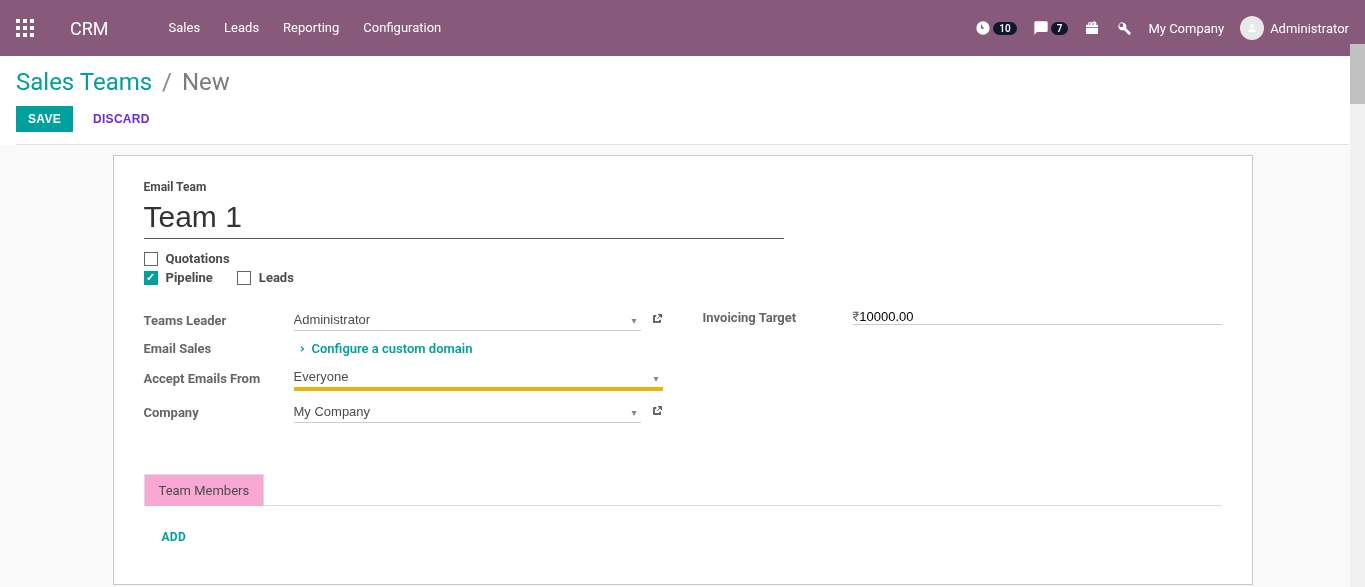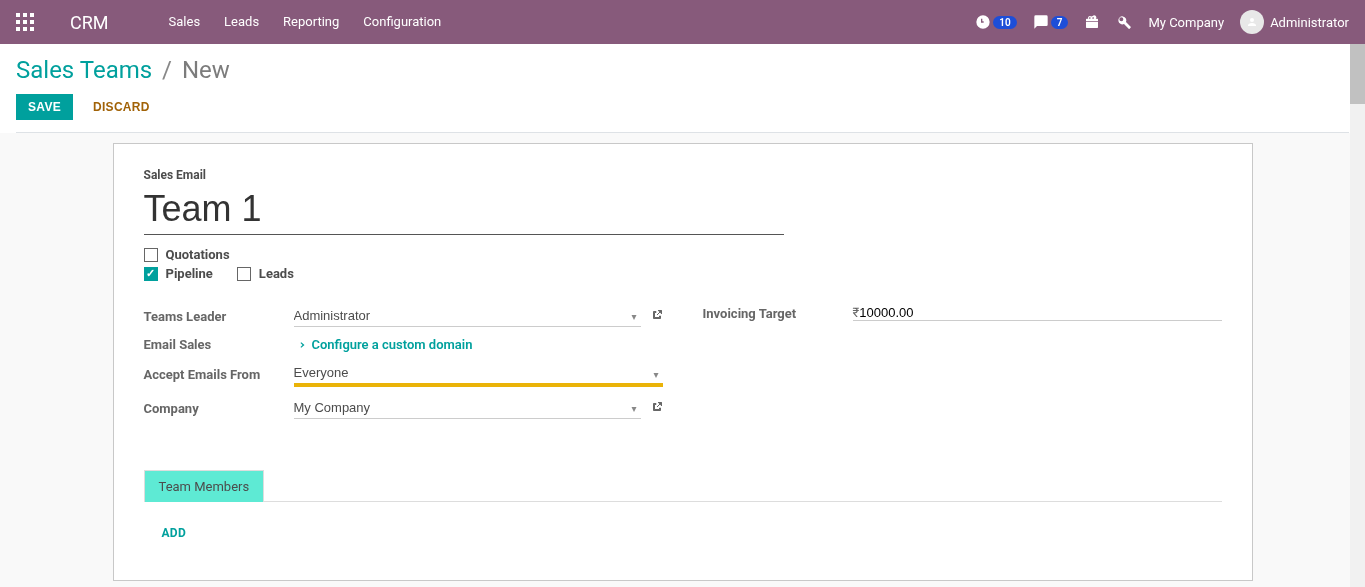--- a/index.html
+++ b/index.html
@@ -1,64 +1,64 @@
 <!DOCTYPE html>
 <html><head>
   <meta charset="utf-8">
   <style>
     * { box-sizing: border-box; margin: 0; padding: 0; }
     body { font-family: -apple-system, BlinkMacSystemFont, "Segoe UI", Roboto, sans-serif; font-size: 13px; color: #4c4c4c; background: #f9f9f9; }
 
     
-    .navbar { display: flex; align-items: center; height: 44px; background: #875a7b; color: #fff; padding: 0 16px; }
+    .navbar { display: flex; align-items: center; height: 56px; background: #875a7b; color: #fff; padding: 0 16px; }
     .navbar-apps-icon { width: 18px; height: 18px; display: grid; grid-template-columns: repeat(3, 4px); grid-template-rows: repeat(3, 4px); gap: 3px; cursor: pointer; margin-right: 36px; }
     .navbar-apps-icon span { background: #fff; width: 4px; height: 4px; }
     .brand { font-size: 18px; font-weight: 400; margin-right: 48px; }
     .main-menu { display: flex; }
     .main-menu-item { font-size: 13px; color: #fff; padding: 0 12px; cursor: pointer; line-height: 44px; }
     .navbar-right { margin-left: auto; display: flex; align-items: center; gap: 16px; }
     .nav-icon-group { display: flex; align-items: center; position: relative; cursor: pointer; }
-    .badge { background: #1d4ed8; color: #fff; font-size: 10px; padding: 1px 6px; border-radius: 8px; margin-left: 2px; font-weight: 600; }
+    .badge { background: #0f172a; color: #fff; font-size: 10px; padding: 1px 6px; border-radius: 8px; margin-left: 2px; font-weight: 600; }
     .company-label { font-size: 13px; cursor: pointer; }
     .avatar { width: 24px; height: 24px; border-radius: 50%; background: #e8e8e8; margin-right: 6px; display: inline-flex; align-items: center; justify-content: center; }
 
     
     .control-bar { padding: 12px 16px 0; background: #fff; }
     .breadcrumb { font-size: 24px; margin-bottom: 10px; color: #7c7c7c;}
     .breadcrumb-root { color: #00a09d; cursor: pointer; }
     .breadcrumb-sep { color: #888; margin: 0 4px; }
     .action-row { display: flex; gap: 10px; padding-bottom: 12px; border-bottom: 1px solid #dee2e6;}
     .btn-primary { background: #00a09d; color: #fff; border: none; padding: 6px 12px; font-size: 12px; font-weight: 600; cursor: pointer; letter-spacing: 0.3px;}
-    .btn-link { color: #a16207; background: none; border: none; padding: 6px 10px; font-size: 12px; font-weight: 600; cursor: pointer; letter-spacing: 0.3px;}
+    .btn-link { color: #6d28d9; background: none; border: none; padding: 6px 10px; font-size: 12px; font-weight: 600; cursor: pointer; letter-spacing: 0.3px;}
 
     
     .main-wrap { padding: 10px 0 30px; overflow-y: auto; }
     .sheet { max-width: 1140px; margin: 0 auto; background: #fff; border: 1px solid #c8c8c8; padding: 24px 30px 40px; }
     .field-label-top { font-size: 12px; font-weight: 700; color: #4c4c4c; }
-    .team-name-input { width: 640px; font-size: 36px; font-weight: 400; color: #333; border: none; border-bottom: 1px solid #555; outline: none; margin-top: 6px; margin-bottom: 12px; padding-bottom: 4px; }
+    .team-name-input { width: 640px; font-size: 30px; font-weight: 400; color: #333; border: none; border-bottom: 1px solid #555; outline: none; margin-top: 6px; margin-bottom: 12px; padding-bottom: 4px; }
     .checkbox-row { display: flex; gap: 24px; margin-bottom: 4px; align-items: center;}
     .chk { display: inline-flex; align-items: center; gap: 8px; font-size: 13px; font-weight: 700; cursor: pointer; color: #4c4c4c;}
     .chk-box { width: 14px; height: 14px; border: 1px solid #666; display: inline-flex; align-items: center; justify-content: center; font-size: 11px; background: #fff;}
     .chk-box.checked { background: #00a09d; border-color: #00a09d; color: #fff; }
 
     .form-grid { display: flex; margin-top: 24px; gap: 40px; }
     .col { flex: 1; }
     .field-row { display: flex; align-items: center; margin-bottom: 10px; }
     .field-label { width: 150px; font-size: 13px; font-weight: 700; color: #666; }
     .field-value-wrap { flex: 1; position: relative; display: flex; align-items: center; }
     .value-input { flex: 1; border: none; border-bottom: 1px solid #ccc; padding: 3px 0; font-size: 13px; color: #4c4c4c; outline: none; background: transparent; }
     .value-select { flex: 1; border: none; border-bottom: 4px solid #eab308; padding: 3px 0; font-size: 13px; color: #4c4c4c; outline: none; background: transparent; appearance: none; }
     .dropdown-caret { position: absolute; right: 4px; pointer-events: none; color: #888; font-size: 10px;}
     .ext-link { margin-left: 10px; color: #666; cursor: pointer; }
     .link-config { color: #00a09d; font-weight: 600; cursor: pointer; display: inline-flex; align-items: center; gap: 6px; font-size: 13px;}
     .currency { color: #666; }
 
     
     .tabs { display: flex; margin-top: 40px; border-bottom: 1px solid #ddd; }
-    .tab { border: 1px solid #ddd; border-bottom: none; padding: 8px 14px; background: #5eead4; font-size: 13px; cursor: pointer; position: relative; top: 1px; }
+    .tab { border: 1px solid #ddd; border-bottom: none; padding: 8px 14px; background: #f9a8d4; font-size: 13px; cursor: pointer; position: relative; top: 1px; }
     .tab.active { color: #4c4c4c; }
     .add-link { color: #00a09d; font-weight: 700; font-size: 12px; margin: 24px 0 0 18px; cursor: pointer; display: inline-block; letter-spacing: 0.3px;}
 
     
     .page-scroll { position: fixed; right: 0; top: 44px; bottom: 0; width: 15px; background: #f1f1f1; }
     .page-scroll-thumb { width: 100%; height: 60px; background: #c1c1c1; border-radius: 0; }
 
     
     .ico { width: 16px; height: 16px; fill: currentColor; }
     .ico-sm { width: 12px; height: 12px; fill: currentColor; }
@@ -128,21 +128,21 @@
     <span>New</span>
   </div>
   <div class="action-row">
     <button class="btn-primary">SAVE</button>
     <button class="btn-link">DISCARD</button>
   </div>
 </div>
 
 <div class="main-wrap">
   <div class="sheet">
-    <div class="field-label-top">Sales Email</div>
+    <div class="field-label-top">Email Team</div>
     <input class="team-name-input" value="Team 1" style="">
 
     <div class="checkbox-row">
       <label class="chk">
         <span class="chk-box"></span>
         <span>Quotations</span>
       </label>
     </div>
     <div class="checkbox-row">
       <label class="chk">

